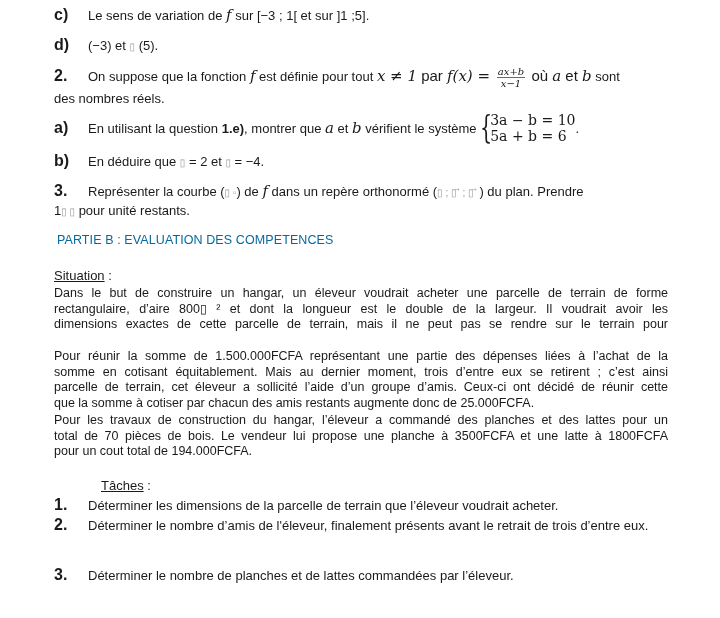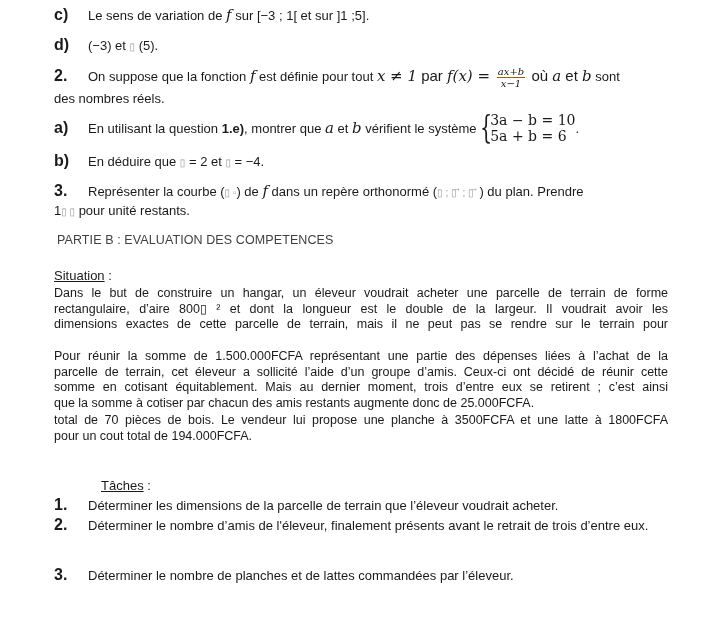--- a/index.html
+++ b/index.html
@@ -10,21 +10,21 @@
   .txt { font-size:13px; }
   .m { font-family:"DejaVu Serif", serif; font-style:italic; font-size:15px; }
   .box { color:#999; font-size:10px; }
   .big { font-size:15px; }
   .frac { display:inline-block; vertical-align:middle; text-align:center; font-family:"DejaVu Serif", serif; font-style:italic; font-size:10px; line-height:11px; margin:0 2px; }
   .frac .n { display:block; border-bottom:1px solid #a16207; padding:0 1px; }
   .frac .d { display:block; }
   .sys { display:inline-block; vertical-align:middle; position:relative; padding-left:10px; font-family:"DejaVu Serif", serif; font-size:14px; line-height:16px; }
   .sys .brace { position:absolute; left:0; top:-2px; font-size:32px; line-height:34px; font-family:"DejaVu Serif", serif; transform:scaleX(0.6); transform-origin:left; }
   .sys span.row { display:block; }
-  .heading { position:absolute; left:57px; top:233px; font-size:12.5px; font-weight:normal; color:#404040; letter-spacing:0.1px;text-align:center; }
+  .heading { position:absolute; left:57px; top:233px; font-size:12.5px; font-weight:normal; color:#0369a1; letter-spacing:0.1px;text-align:center; }
   .ul { text-decoration:underline; }
   .para { position:absolute; left:54px; width:614px; text-align:justify; font-size:12.5px; line-height:15.5px; }
   .para span { display:block; }
   .task { position:absolute; left:54px; white-space:nowrap; }
 </style>
 </head>
 <body>
 
 <div class="line" style="top:6px;">
   <span class="num">c)</span><span class="txt">Le sens de variation de </span><span class="m">f</span><span class="txt"> sur [−3 ; 1[  et sur ]1 ;5].</span>
@@ -63,26 +63,27 @@
 </div>
 
 <div class="para" style="top:286px;">
   <span style="text-align-last:justify;">Dans le but de construire un hangar, un éleveur voudrait acheter une parcelle de terrain de forme</span>
   <span style="text-align-last:justify;">rectangulaire, d’aire 800▯  ² et dont la longueur est le double de la largeur. Il voudrait avoir les</span>
   <span style="text-align-last:justify;">dimensions exactes de cette parcelle de terrain, mais il ne peut pas se rendre sur le terrain pour</span>
 </div>
 
 <div class="para" style="top:349px;">
   <span style="text-align-last:justify;">Pour réunir la somme de 1.500.000FCFA représentant une partie des dépenses liées à l’achat de la</span>
+  <span style="text-align-last:justify;">somme en cotisant équitablement. Mais au dernier moment, trois d’entre eux se retirent ; c’est ainsi</span>
   <span style="text-align-last:justify;">parcelle de terrain, cet éleveur a sollicité l’aide d’un groupe d’amis. Ceux-ci ont décidé de réunir cette</span>
-  <span style="text-align-last:justify;">somme en cotisant équitablement. Mais au dernier moment, trois d’entre eux se retirent ; c’est ainsi</span>
   <span>que la somme à cotiser par chacun des amis restants augmente donc de 25.000FCFA.</span>
 </div>
 
 <div class="para" style="top:413px;">
+  <span style="text-align-last:justify;">Pour les travaux de construction du hangar, l’éleveur a commandé des planches et des lattes pour un</span>
   <span style="text-align-last:justify;">total de 70 pièces de bois. Le vendeur lui propose une planche à 3500FCFA et une latte à 1800FCFA</span>
   <span>pour un cout total de 194.000FCFA.</span>
 </div>
 
 <div class="line" style="top:478px;margin-left:47px;">
   <span class="txt ul">Tâches</span><span class="txt"> :</span>
 </div>
 
 <div class="task" style="top:496px;">
   <span class="num">1.</span><span class="txt">Déterminer les dimensions de la parcelle de terrain que l’éleveur voudrait acheter.</span>

